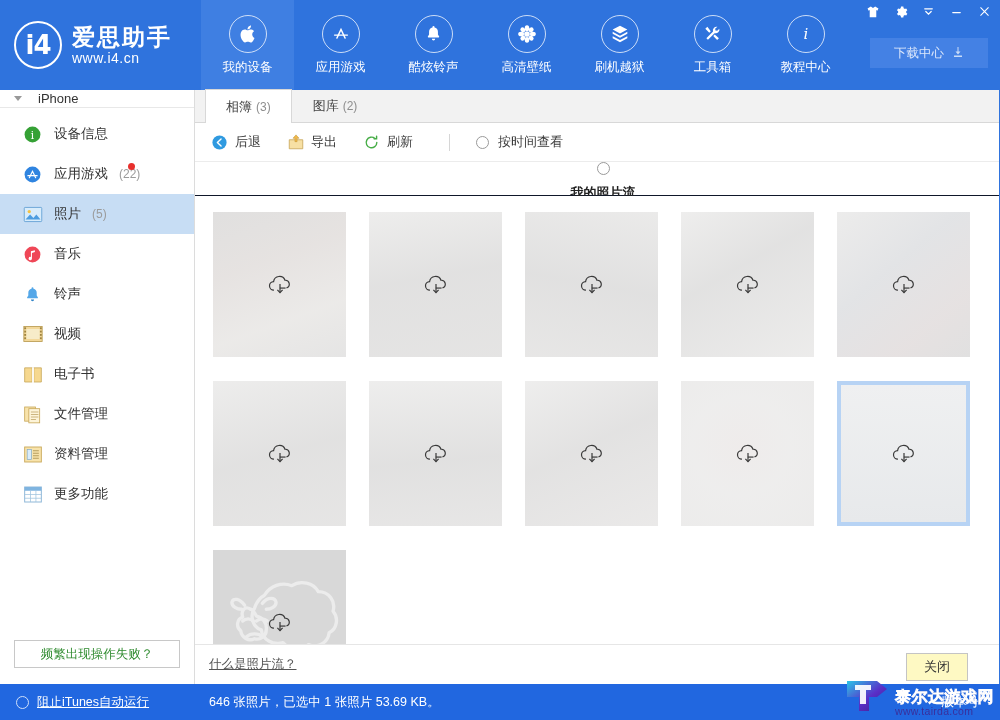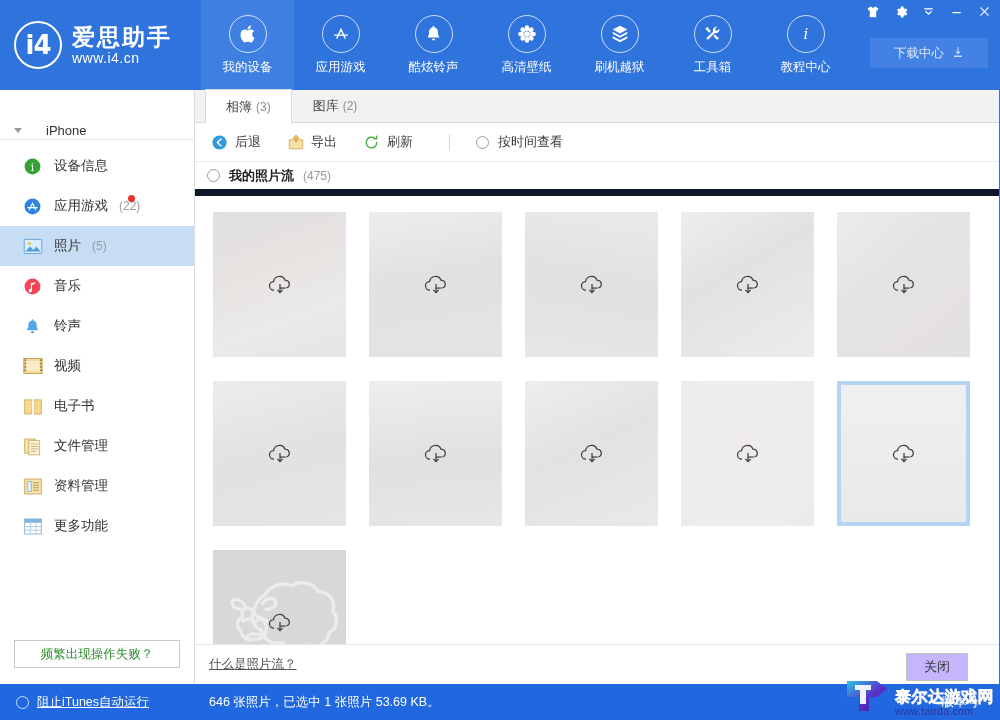--- a/index.html
+++ b/index.html
@@ -104,26 +104,25 @@
     width: 195px;
     background: #ffffff;
     border-right: 1px solid #dcdcdc;
     display: flex; flex-direction: column;
     flex-shrink: 0;
     position: relative;
   }
   .device-row {
     height: 18px;
     display: flex; align-items: center;
-    gap: 24px;
+    gap: 16px;
     padding-left: 14px;
     border-bottom: 1px solid #e8e8e8;
     font-size: 13px; color: #333;
     cursor: pointer;
-    margin-top: 32px;
   }
   .caret { width: 0; height: 0; border-left: 4.5px solid transparent; border-right: 4.5px solid transparent; border-top: 5px solid #999; }
   .side-list { padding-top: 6px; }
   .side-item {
     height: 40px;
     display: flex; align-items: center;
     gap: 11px;
     padding-left: 22px;
     font-size: 13.5px;
     color: #333;
@@ -208,22 +207,23 @@
   .radio-ring {
     width: 13px; height: 13px; border-radius: 50%;
     border: 1.4px solid #9a9a9a; background: #fff; flex-shrink: 0;
   }
 
   .stream-head {
     height: 34px;
     background: #ffffff;
     display: flex; align-items: center; gap: 9px;
     padding-left: 12px;
-    border-bottom: 7px solid #0f172a;
+    border-bottom: 1px solid #0f172a;
     flex-shrink: 0;
+    flex-direction: column;
   }
   .stream-title { font-size: 13px; font-weight: bold; color: #222; }
   .stream-count { font-size: 12px; color: #9b9b9b; }
 
   .grid-area {
     flex: 1;
     background: #ffffff;
     padding: 16px 0 0 18px;
     overflow: hidden;
     min-height: 0;
@@ -265,21 +265,21 @@
   .what-link {
     font-size: 12.5px; color: #555;
     text-decoration: underline;
     cursor: pointer;
   }
   .close-btn {
     position: absolute;
     right: 31px; top: 8px;
     width: 62px; height: 28px;
     border: 1px solid #c4c4c4;
-    background: #c4b5fd;
+    background: #fef9c3;
     font-size: 13px; color: #333;
     display: flex; align-items: center; justify-content: center;
     cursor: pointer;
   }
 
   
   .statusbar {
     height: 36px;
     background: #2167e0;
     display: flex; align-items: center;

